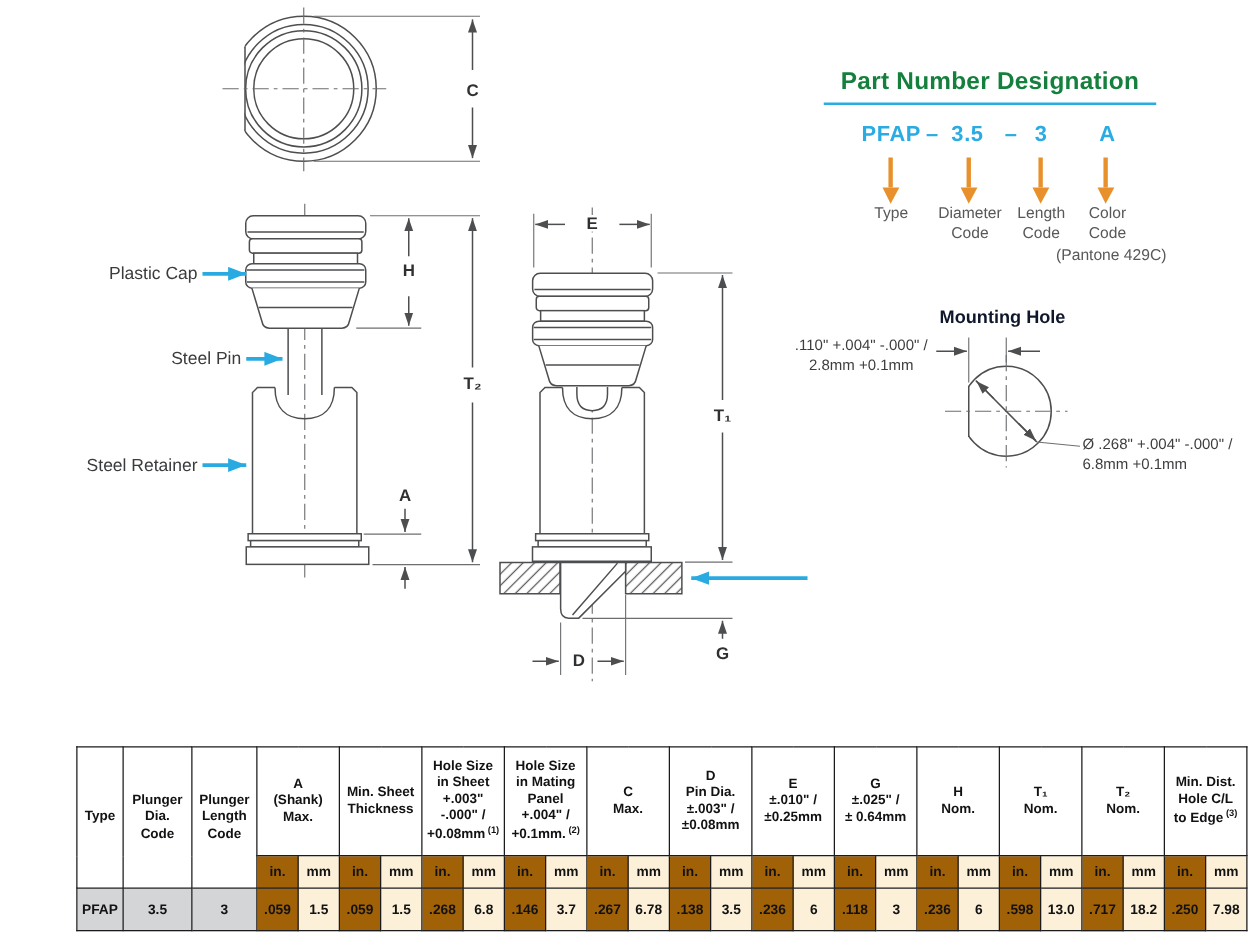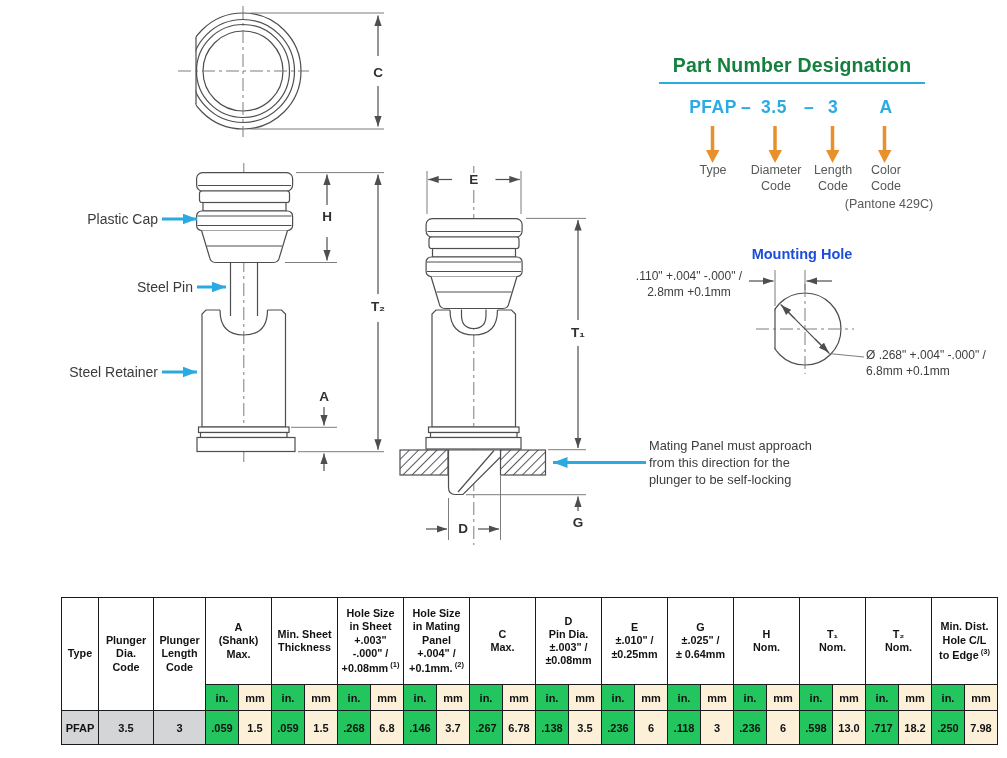--- a/index.html
+++ b/index.html
@@ -18,34 +18,34 @@
   .blue-lead{stroke:#29abe2;stroke-width:3;fill:none;}
   
   .abs{position:absolute;}
   .ml{white-space:pre-line;}
   .pn-title{width:266px;text-align:center;font-size:19.5px;font-weight:bold;color:#15803d;
             letter-spacing:.2px;border-bottom:2.5px solid #2aabe2;padding-bottom:5px;}
   .pn-code{position:absolute;transform:translateX(-50%);font-size:17.5px;font-weight:bold;
            color:#2aabe2;letter-spacing:.5px;white-space:nowrap;}
   .pn-field{position:absolute;transform:translateX(-50%);width:92px;text-align:center;
             font-size:12.5px;color:#57585a;line-height:1.3;}
-  .mh-title{width:200px;text-align:center;font-size:14.5px;font-weight:600;color:#1d4ed8;}
+  .mh-title{width:200px;text-align:center;font-size:14.5px;font-weight:600;color:#0f172a;}
   .mh-lbl{font-size:12px;color:#3c3d3f;line-height:1.35;}
   .note{width:192px;font-size:12.8px;color:#3c3d3f;line-height:1.32;}
   
   #tblwrap{position:absolute;left:61px;top:597px;}
   table.spec{border-collapse:collapse;table-layout:fixed;}
   table.spec td{border:1.4px solid #1b1b1d;text-align:center;vertical-align:middle;
                 font-weight:bold;color:#121214;padding:0 1px;}
   td.hdr{font-size:10.8px;line-height:1.22;background:#fff;white-space:normal;height:86px;}
   td.hdr span{white-space:pre-line;}
   td.hdr sup{font-size:7.5px;}
   tr.units td{height:25px;font-size:11px;}
   tr.data td{height:33px;font-size:11px;}
-  .u-in{background:#22c55e;}
+  .u-in{background:#a16207;}
   .u-mm{background:#fcf1d8;}
   .d-code{background:#d4d5d7;}
 </style>
 </head>
 <body>
 
 <div id="page">
 
   <svg id="lineart" width="1007" height="565" viewBox="0 0 1007 565">
     <defs>
@@ -209,23 +209,20 @@
   <div class="pn-field ml" style="left:886px;top:162px;">Color
 Code</div>
   <div class="pn-field" style="left:889px;top:196px;width:130px;">(Pantone 429C)</div>
 
   <div class="abs mh-title" style="left:702px;top:246px;">Mounting Hole</div>
   <div class="abs mh-lbl ml" style="left:613px;top:268px;width:152px;text-align:center;">.110" +.004" -.000" /
 2.8mm +0.1mm</div>
   <div class="abs mh-lbl ml" style="left:866px;top:347px;width:160px;">Ø .268" +.004" -.000" /
 6.8mm +0.1mm</div>
 
-  <div class="abs note ml" style="left:649px;top:438px;">Mating Panel must approach
-from this direction for the
-plunger to be self-locking</div>
 
   <div id="tblwrap">
     <table class="spec">
       <colgroup id="cols">
           <col style="width: 37px;">
           <col style="width: 55px;">
           <col style="width: 52px;">
           <col style="width: 33px;">
           <col style="width: 33px;">
           <col style="width: 33px;">

